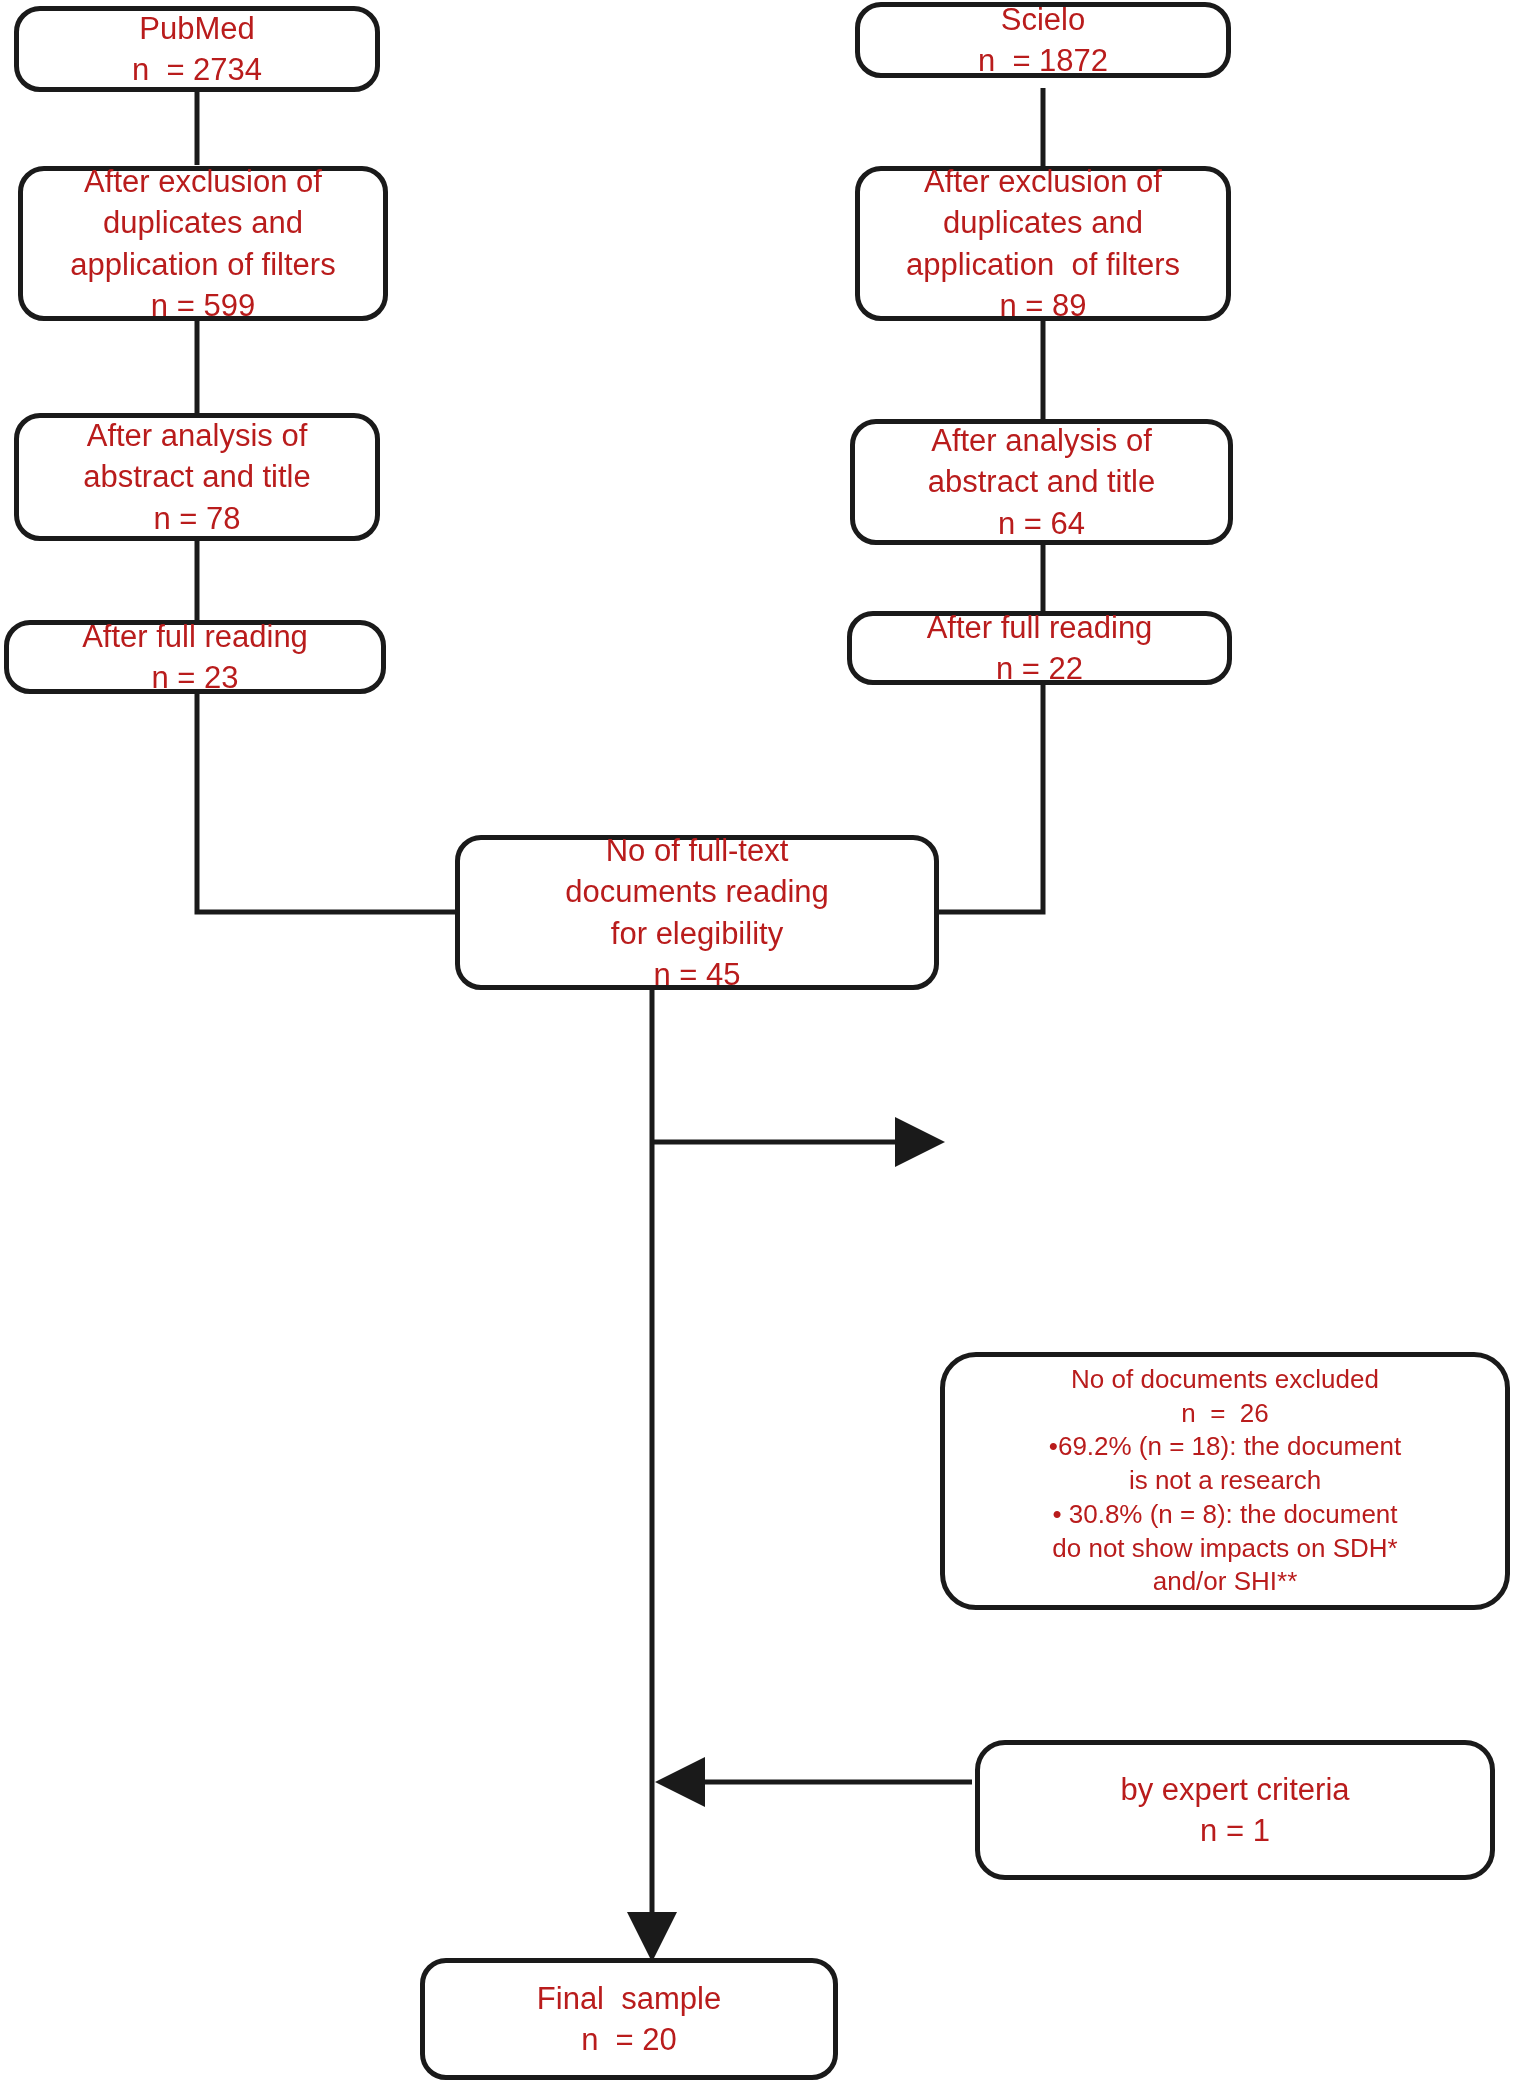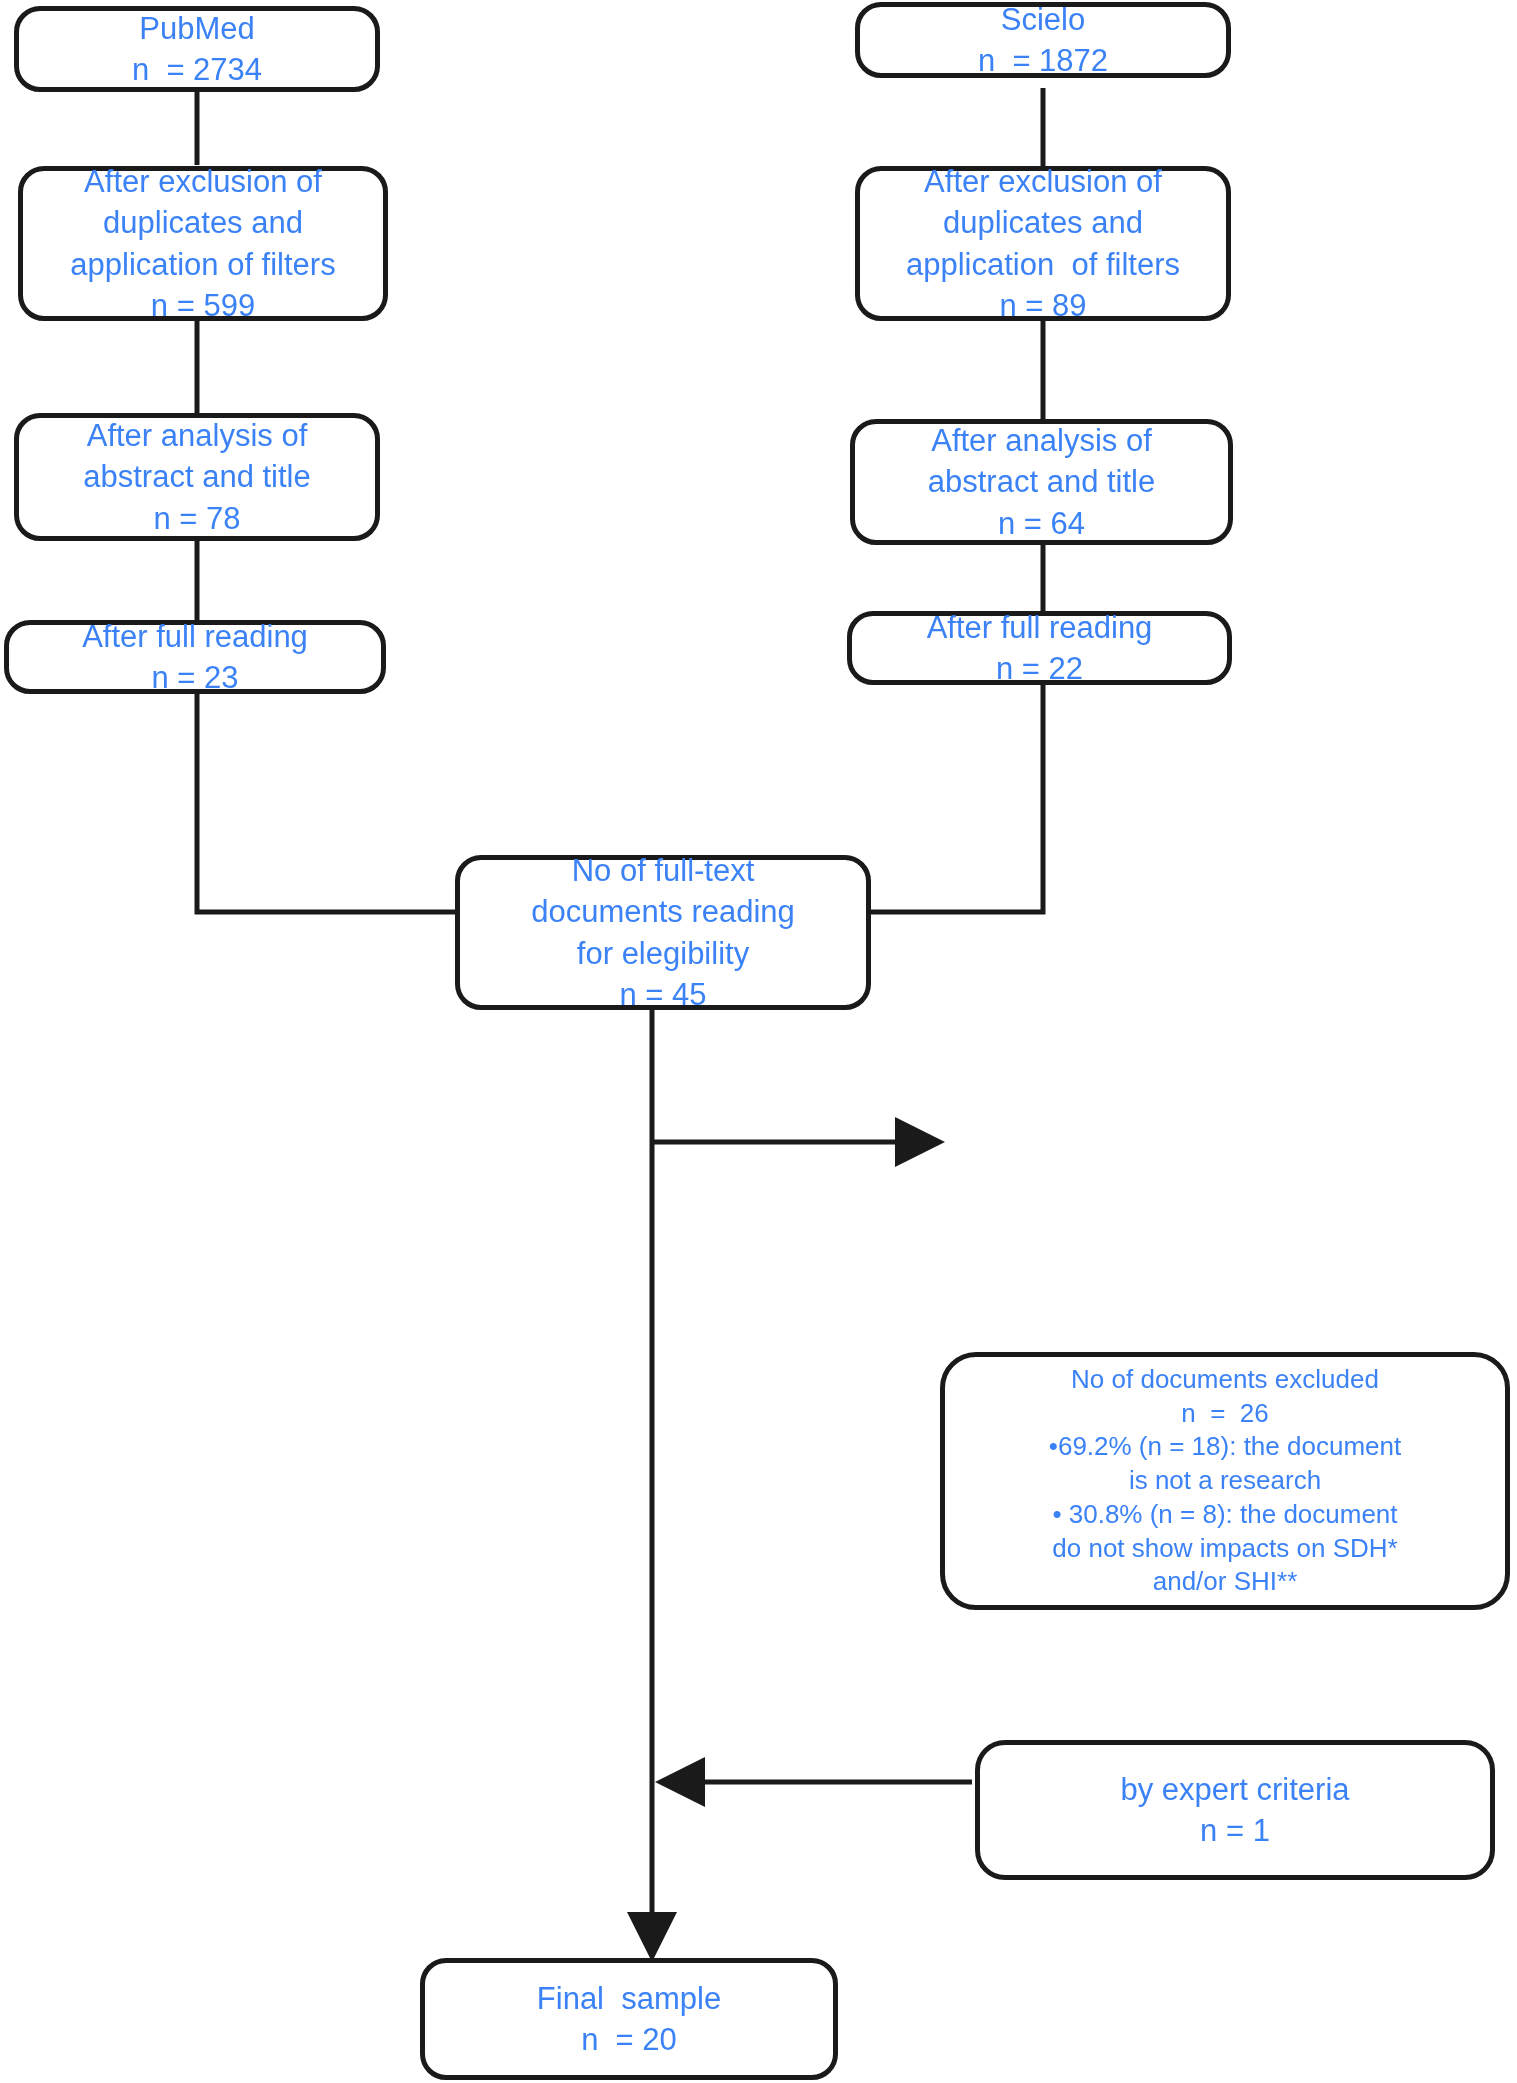--- a/index.html
+++ b/index.html
@@ -28,21 +28,21 @@
   .node {
     position: absolute;
     box-sizing: border-box;
     background: #ffffff;
     border: 5px solid #1a1a1a;
     border-radius: 26px;
     display: flex;
     flex-direction: column;
     align-items: center;
     justify-content: center;
-    color: #3b82f6;
+    color: #b91c1c;
     font-size: 31px;
     line-height: 1.33;
     text-align: center;
     z-index: 2;
   }
   .node .line {
     display: block;
     white-space: pre;
   }
   .node.bulleted {
@@ -125,21 +125,21 @@
   <div class="node" style="left:4px; top:620px; width:382px; height:74px;">
     <span class="line">After full reading</span>
     <span class="line">n = 23</span>
   </div>
 
   <div class="node" style="left:847px; top:611px; width:385px; height:74px;">
     <span class="line">After full reading</span>
     <span class="line">n = 22</span>
   </div>
 
-  <div class="node" style="left:455px; top:835px; width:416px; height:155px;margin-top:20px;">
+  <div class="node" style="left:455px; top:835px; width:484px; height:155px;">
     <span class="line">No of full-text</span>
     <span class="line">documents reading</span>
     <span class="line">for elegibility</span>
     <span class="line">n = 45</span>
   </div>
 
   <div class="node bulleted" style="left:940px; top:1345px; width:570px; height:258px; border-radius:36px;">
     <span class="bullet-line">No of documents excluded</span>
     <span class="bullet-line">n  =  26</span>
     <span class="bullet-line">•69.2% (n = 18): the document</span>

